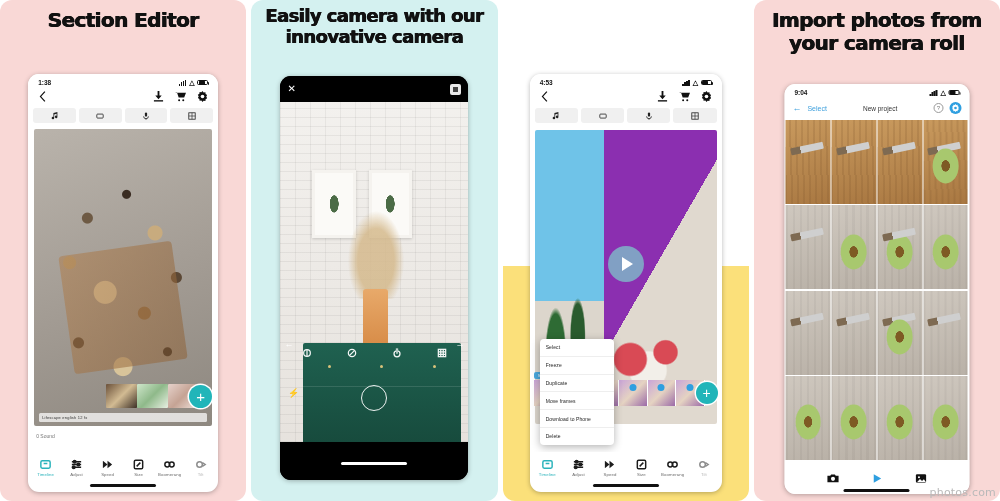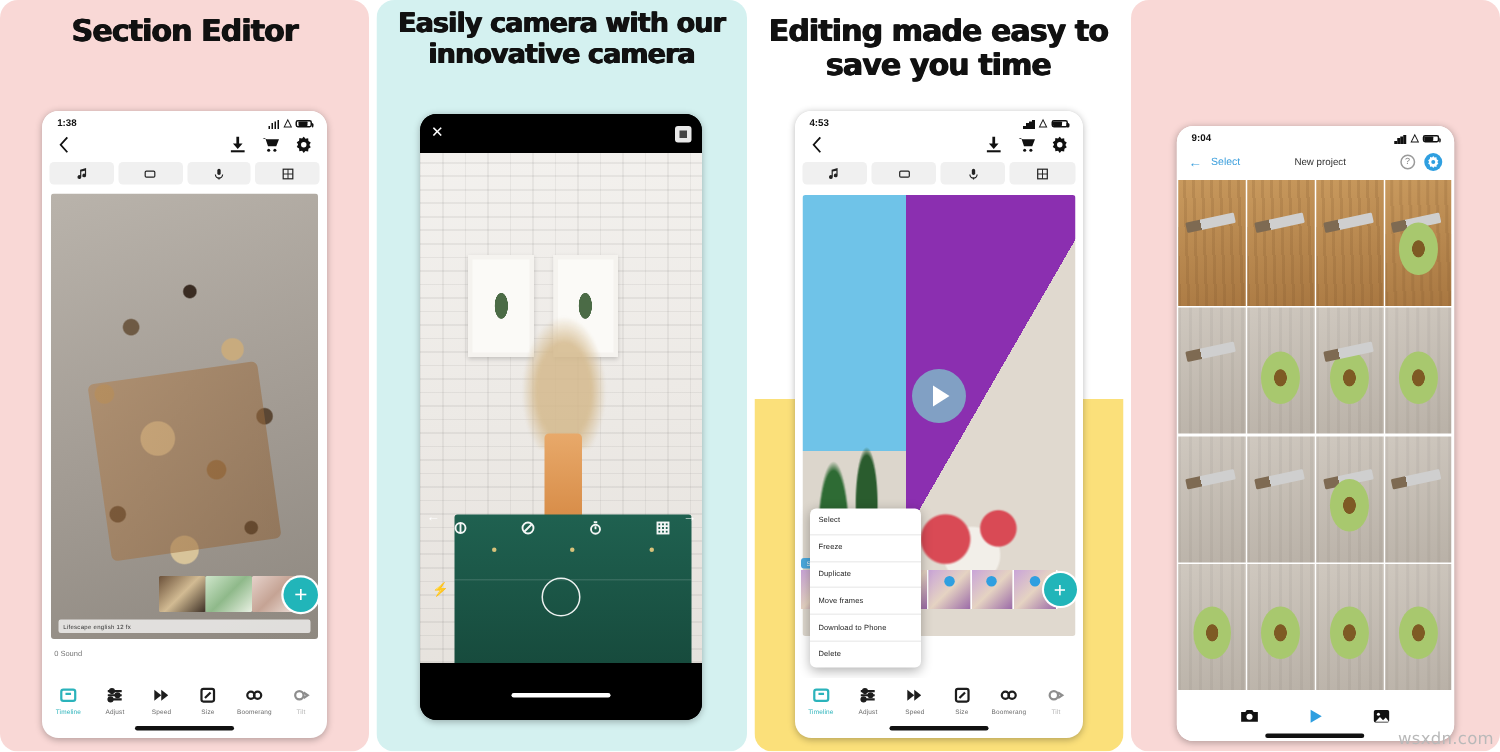--- a/index.html
+++ b/index.html
@@ -560,21 +560,20 @@
         <div class="homebar"></div>
       </div>
     </div>
   </div>
 
   <div class="panel">
     <div class="panel-bg split">
       <div class="bg-top" style="background:#ffffff"></div>
       <div class="bg-bot" style="background:#fbe07a"></div>
     </div>
-    <div class="headline">Editing made easy to save you time</div>
 
     <div class="phone p3">
       <div class="statusbar">
         <span>4:53</span>
         <span class="sb-icons">
           <span class="sig">
               <i></i>
               <i></i>
               <i></i>
               <i></i>
@@ -727,20 +726,21 @@
           </span>
           <span class="tab-lbl">Tilt</span>
         </div>
       </div>
       <div class="homebar"></div>
     </div>
   </div>
 
   <div class="panel">
     <div class="panel-bg" style="background:#f9d8d6"></div>
+    <div class="headline">Import photos from your camera roll</div>
 
     <div class="phone p4">
       <div class="statusbar">
         <span>9:04</span>
         <span class="sb-icons">
           <span class="sig">
               <i></i>
               <i></i>
               <i></i>
               <i></i>
@@ -839,13 +839,13 @@
               <path d="M2.6 11l3.3-3.4 2.2 2.2 2-1.9 2.3 3.1z" fill="#fff"></path>
             </svg>
         </span>
         <div class="homebar"></div>
       </div>
     </div>
   </div>
 
 </div>
 
-<div class="watermark">wsxdn.com</div>
+<div class="watermark">photos.com</div>
 
 </body></html>

